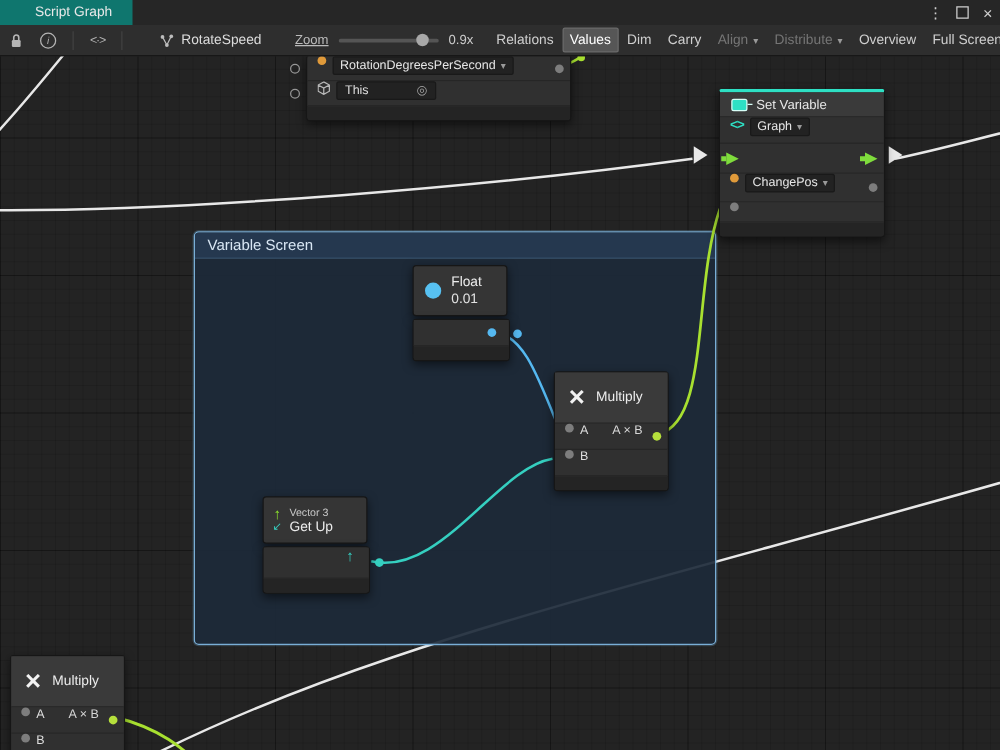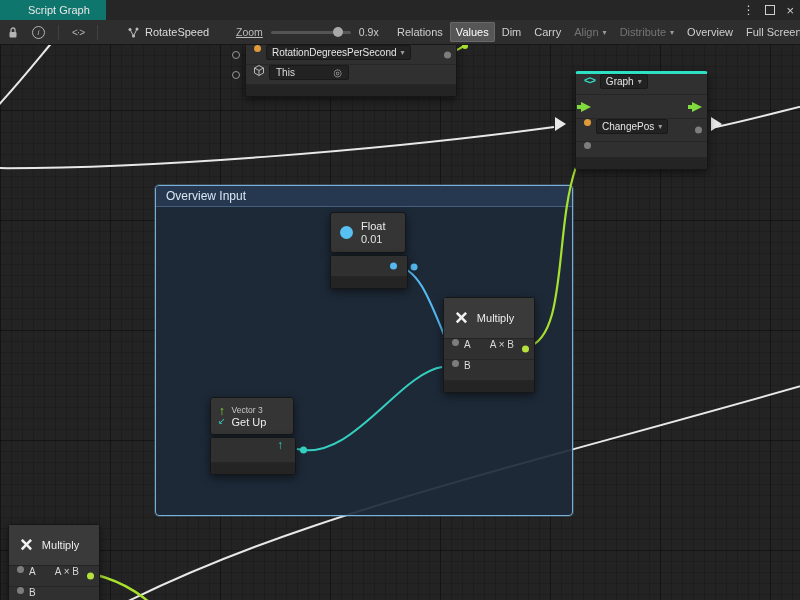--- a/index.html
+++ b/index.html
@@ -143,21 +143,21 @@
   <svg class="wires" id="wires-back">
     <path d="M -15 168 C 150 170 400 148 554 127" stroke="#e8e8e8" stroke-width="2" fill="none"></path>
     <path d="M 716 127 C 750 120 778 112 815 103" stroke="#e8e8e8" stroke-width="2" fill="none"></path>
     <path d="M -8 112 C 15 88 34 64 54 40" stroke="#e8e8e8" stroke-width="2" fill="none"></path>
     <path d="M 70 632 C 260 523 480 478 815 382" stroke="#e8e8e8" stroke-width="2" fill="none"></path>
     <path d="M 93 574 C 125 582 148 597 168 622" stroke="#a8e030" stroke-width="2.4" fill="none"></path>
   </svg>
 
   <div class="group">
     <div class="group-header">
-      <span>Overview Input</span>
+      <span>Variable Screen</span>
     </div>
   </div>
 
   <svg class="wires" id="wires-front">
     <path d="M 394 266 C 418 266 430 300 448 345" stroke="#55b8f0" stroke-width="2" fill="none"></path>
     <circle cx="414" cy="267" r="3.5" fill="#55b8f0"></circle>
     <path d="M 297 449 C 352 462 398 374 442 367" stroke="#35cfc0" stroke-width="2" fill="none"></path>
     <path d="M 527 347 C 568 338 554 230 576 167" stroke="#a8e030" stroke-width="2.2" fill="none"></path>
     <path d="M 447 54 C 456 51 462 48 468 43" stroke="#a8e030" stroke-width="2.2" fill="none"></path>
     <circle cx="465" cy="46" r="3" fill="#a8e030"></circle>
@@ -183,20 +183,24 @@
       </svg>
       <span class="field">
         <span>This</span>
         <span class="target-glyph">◎</span>
       </span>
     </div>
     <div class="nfooter"></div>
   </div>
 
   <div class="node" id="node-setvar">
+    <div class="nheader">
+      <span class="sv-chip"></span>
+      <span>Set Variable</span>
+    </div>
     <div class="nrow" style="height:20px;">
       <span class="code-glyph">&lt;&gt;</span>
       <span class="dropdown">
         <span>Graph</span>
         <span class="caret">▾</span>
       </span>
     </div>
     <div class="flowrow">
       <span class="flow-arrow"></span>
       <span class="flow-arrow"></span>

